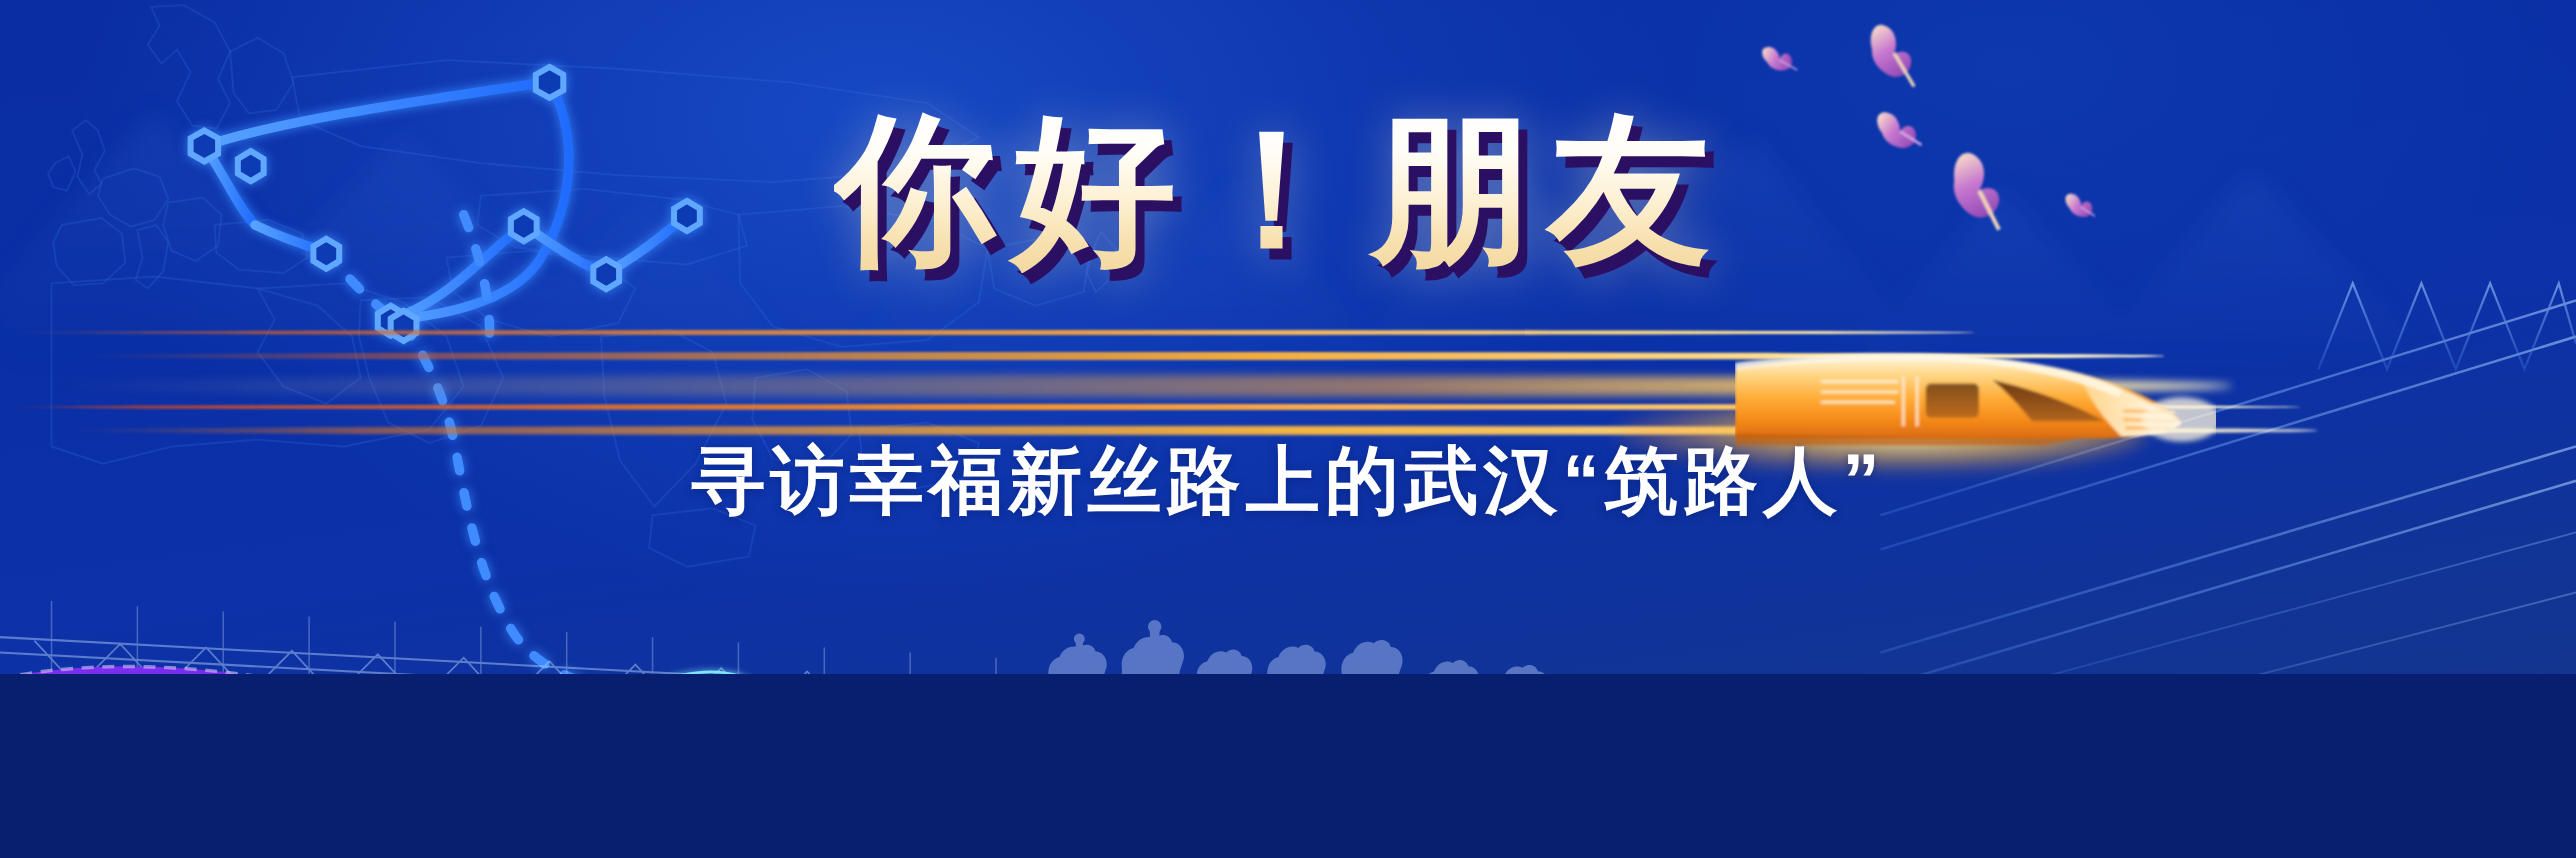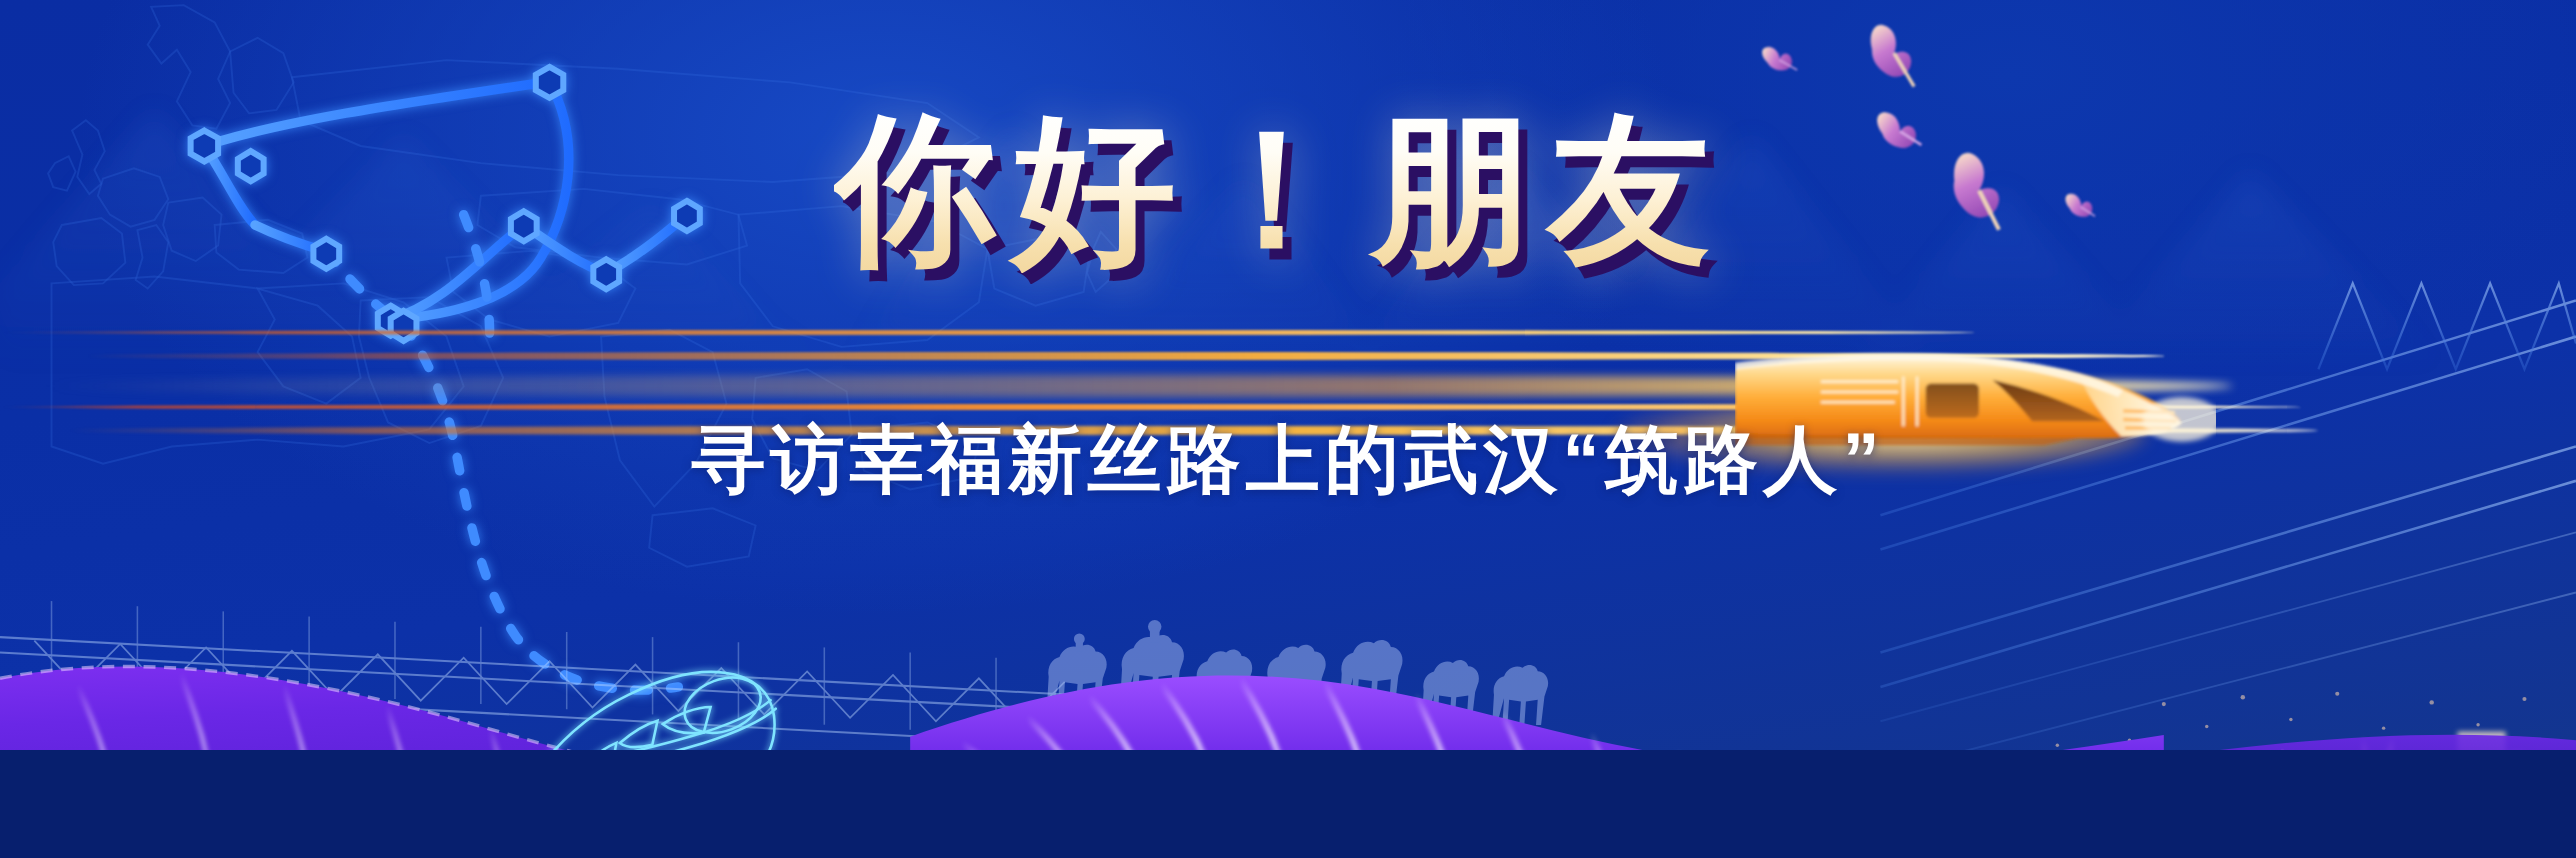--- a/index.html
+++ b/index.html
@@ -1,17 +1,17 @@
 <!DOCTYPE html>
 <html style="font-size:13.7px"><head>
 <meta charset="utf-8">
 <style>
   html,body{margin:0;padding:0;background:#071f6e;}
   #banner{
-    position:relative;width:2576px;height:750px;overflow:hidden;
+    position:relative;width:2576px;height:674px;overflow:hidden;
     font-family:"Liberation Sans", sans-serif;
     background:
       radial-gradient(ellipse 1288px 773px at 34% 18%, #1749c4 0%, rgba(23,73,196,0) 62%),
       radial-gradient(ellipse 1030px 601px at 78% 10%, #0d38ae 0%, rgba(13,56,174,0) 60%),
       linear-gradient(172deg,#0a2da3 0%,#0a2fa6 38%,#0c31a8 62%,#13358f 100%);
   }
   .layer{position:absolute;inset:0;pointer-events:none;}
 
   
   .mountains{opacity:.5;}
@@ -55,21 +55,21 @@
     font-weight:700;
     font-size:163px;
     line-height:1;
     letter-spacing:15.5px;
     padding-right:15.5px;
     background:linear-gradient(180deg,#ffffff 0%,#fffdf6 26%,#fdf0d3 56%,#f7e0ae 82%,#f3d8a0 100%);
     -webkit-background-clip:text;background-clip:text;color:transparent;
     filter:drop-shadow(9.4px 11px 0px #2b0f63) drop-shadow(0 0 22px rgba(255,240,200,.28));
   }
   .subtitle{
-    position:absolute;left:0;right:0;top:423px;text-align:center;
+    position:absolute;left:0;right:0;top:444px;text-align:center;
     font-weight:700;font-size:74px;line-height:1;letter-spacing:5.2px;
     color:#ffffff;
     text-shadow:0 1.7px 8.6px rgba(10,30,110,.55);
   }
 </style>
 </head>
 <body>
 
 <div id="banner">
 

